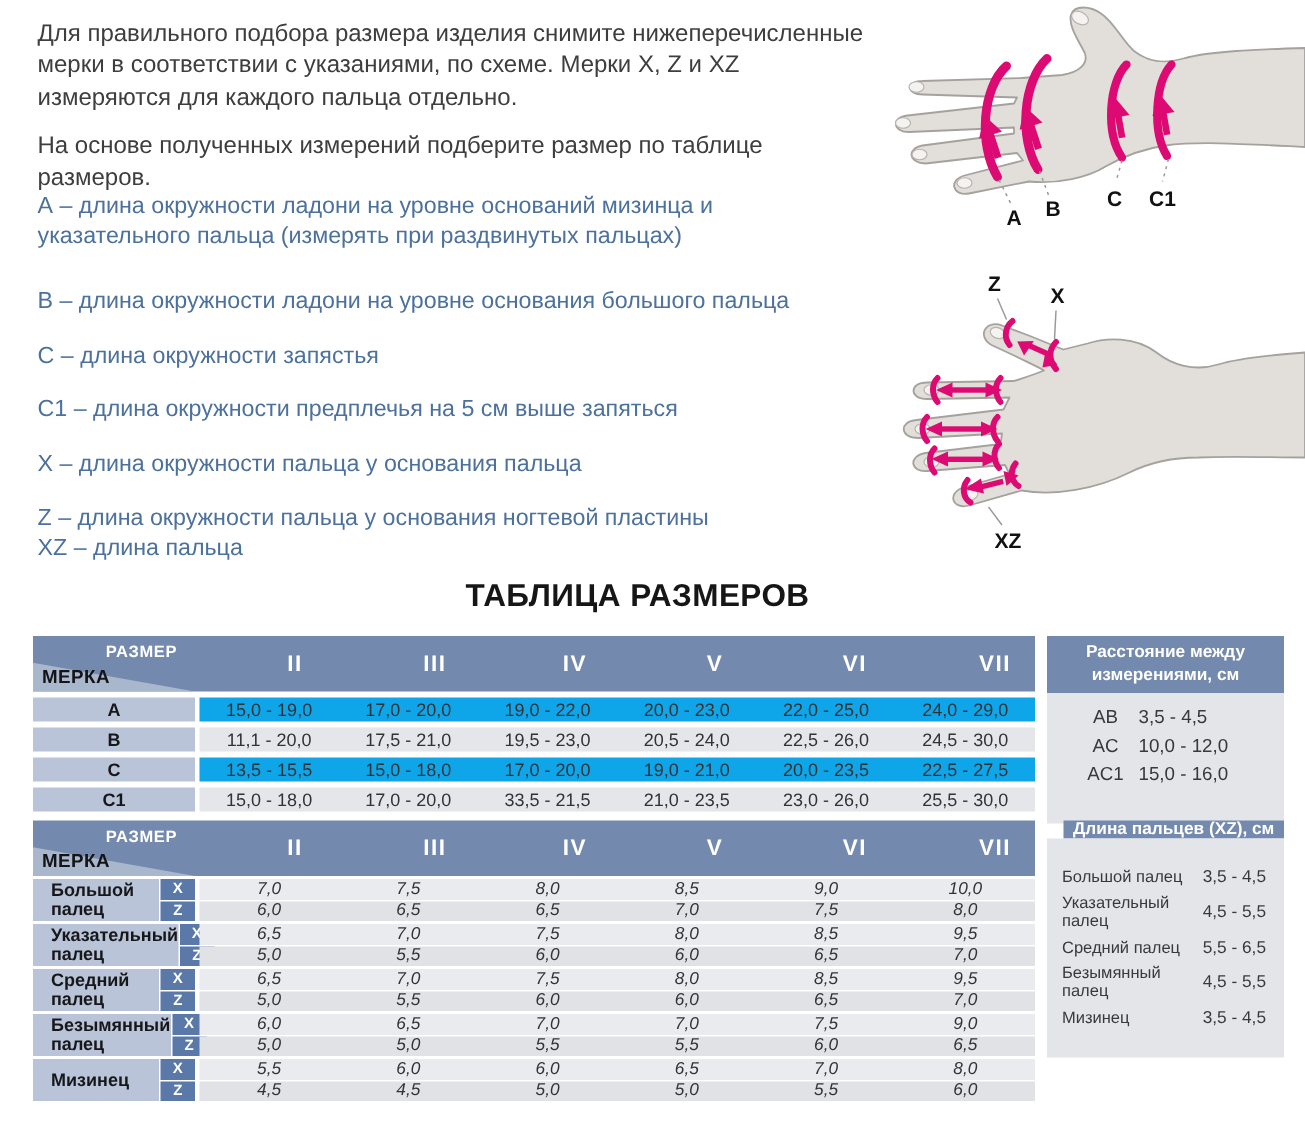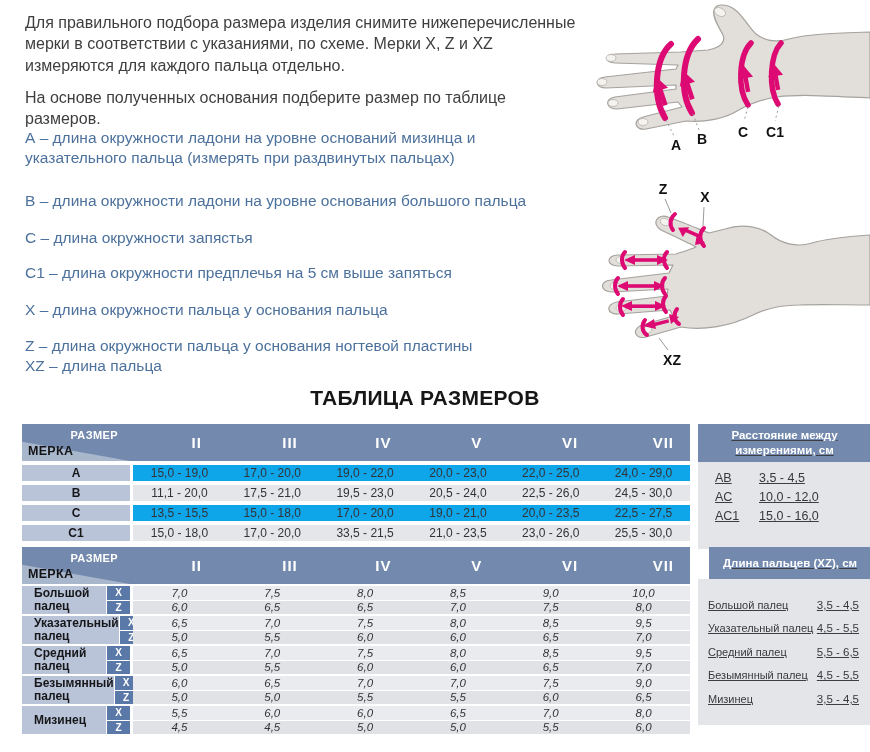--- a/index.html
+++ b/index.html
@@ -63,45 +63,45 @@
   .badge { flex:1; background:#5a78a8; color:#fff; font-size:10px; font-weight:bold;
            display:flex; align-items:center; justify-content:center; }
   .bdata { flex:1; display:flex; flex-direction:column; gap:1px; }
   .subrow { flex:1; display:flex;font-style:italic; }
   .subrow-x { background:#eaebee; }
   .subrow-z { background:#e0e2e6; }
   .scell { flex:1; display:flex; align-items:center; justify-content:center;
            font-size:11.5px; color:#333336; }
 
   
-  .panel { position:absolute; left:698px; width:173px;text-decoration:underline; }
+  .panel { position:absolute; left:698px; width:158px; }
   .panel1 { top:424px; }
   .panel2 { top:547px; }
   .phead { background:#7389ad; color:#fff; font-weight:bold; text-align:center; }
   .panel1 .phead { font-size:11.5px; line-height:1.3; padding:4px 4px; }
-  .panel2 .phead { font-size:11.5px; padding:10px 2px;margin-left:11px; }
+  .panel2 .phead { font-size:11.5px; padding:0 2px;margin-left:11px; }
   .pbody { background:#e4e5e9; }
-  .panel1 .pbody { height:87px; padding-top:7px; }
+  .panel1 .pbody { height:87px; padding-top:7px;text-align:center; }
   .panel2 .pbody { height:146px; padding-top:14px; }
   .prow { display:flex; align-items:center; }
   .panel1 .prow { height:19px; font-size:12.5px; color:#39393c; }
   .panel1 .plabel { margin-left:17px; width:44px; }
   .panel2 .prow { height:23.5px; font-size:11px; color:#39393c; }
   .panel2 .plabel { margin-left:10px; flex:1; }
   .panel2 .pvalue { margin-right:12px; font-size:11.5px; }
 
   .dlabel { font-weight:bold; font-size:14px; fill:#111; }
 </style>
 </head>
 <body>
 
 <div class="page">
 
   <div class="para p1">Для правильного подбора размера изделия снимите нижеперечисленные мерки в соответствии с указаниями, по схеме. Мерки X, Z и XZ измеряются для каждого пальца отдельно.</div>
-  <div class="para p2">На основе полученных основания подберите размер по таблице размеров.</div>
+  <div class="para p2">На основе полученных измерений подберите размер по таблице размеров.</div>
 
   <div class="meas m-a">А – длина окружности ладони на уровне оснований мизинца и указательного пальца (измерять при раздвинутых пальцах)</div>
   <div class="meas m-b">B – длина окружности ладони на уровне основания большого пальца</div>
   <div class="meas m-c">C – длина окружности запястья</div>
   <div class="meas m-c1">C1 – длина окружности предплечья на 5 см выше запяться</div>
   <div class="meas m-x">X – длина окружности пальца у основания пальца</div>
   <div class="meas m-z">Z – длина окружности пальца у основания ногтевой пластины</div>
   <div class="meas m-xz">XZ – длина пальца</div>
 
   <svg class="hand1" width="285" height="160" viewBox="0 0 285 160">

